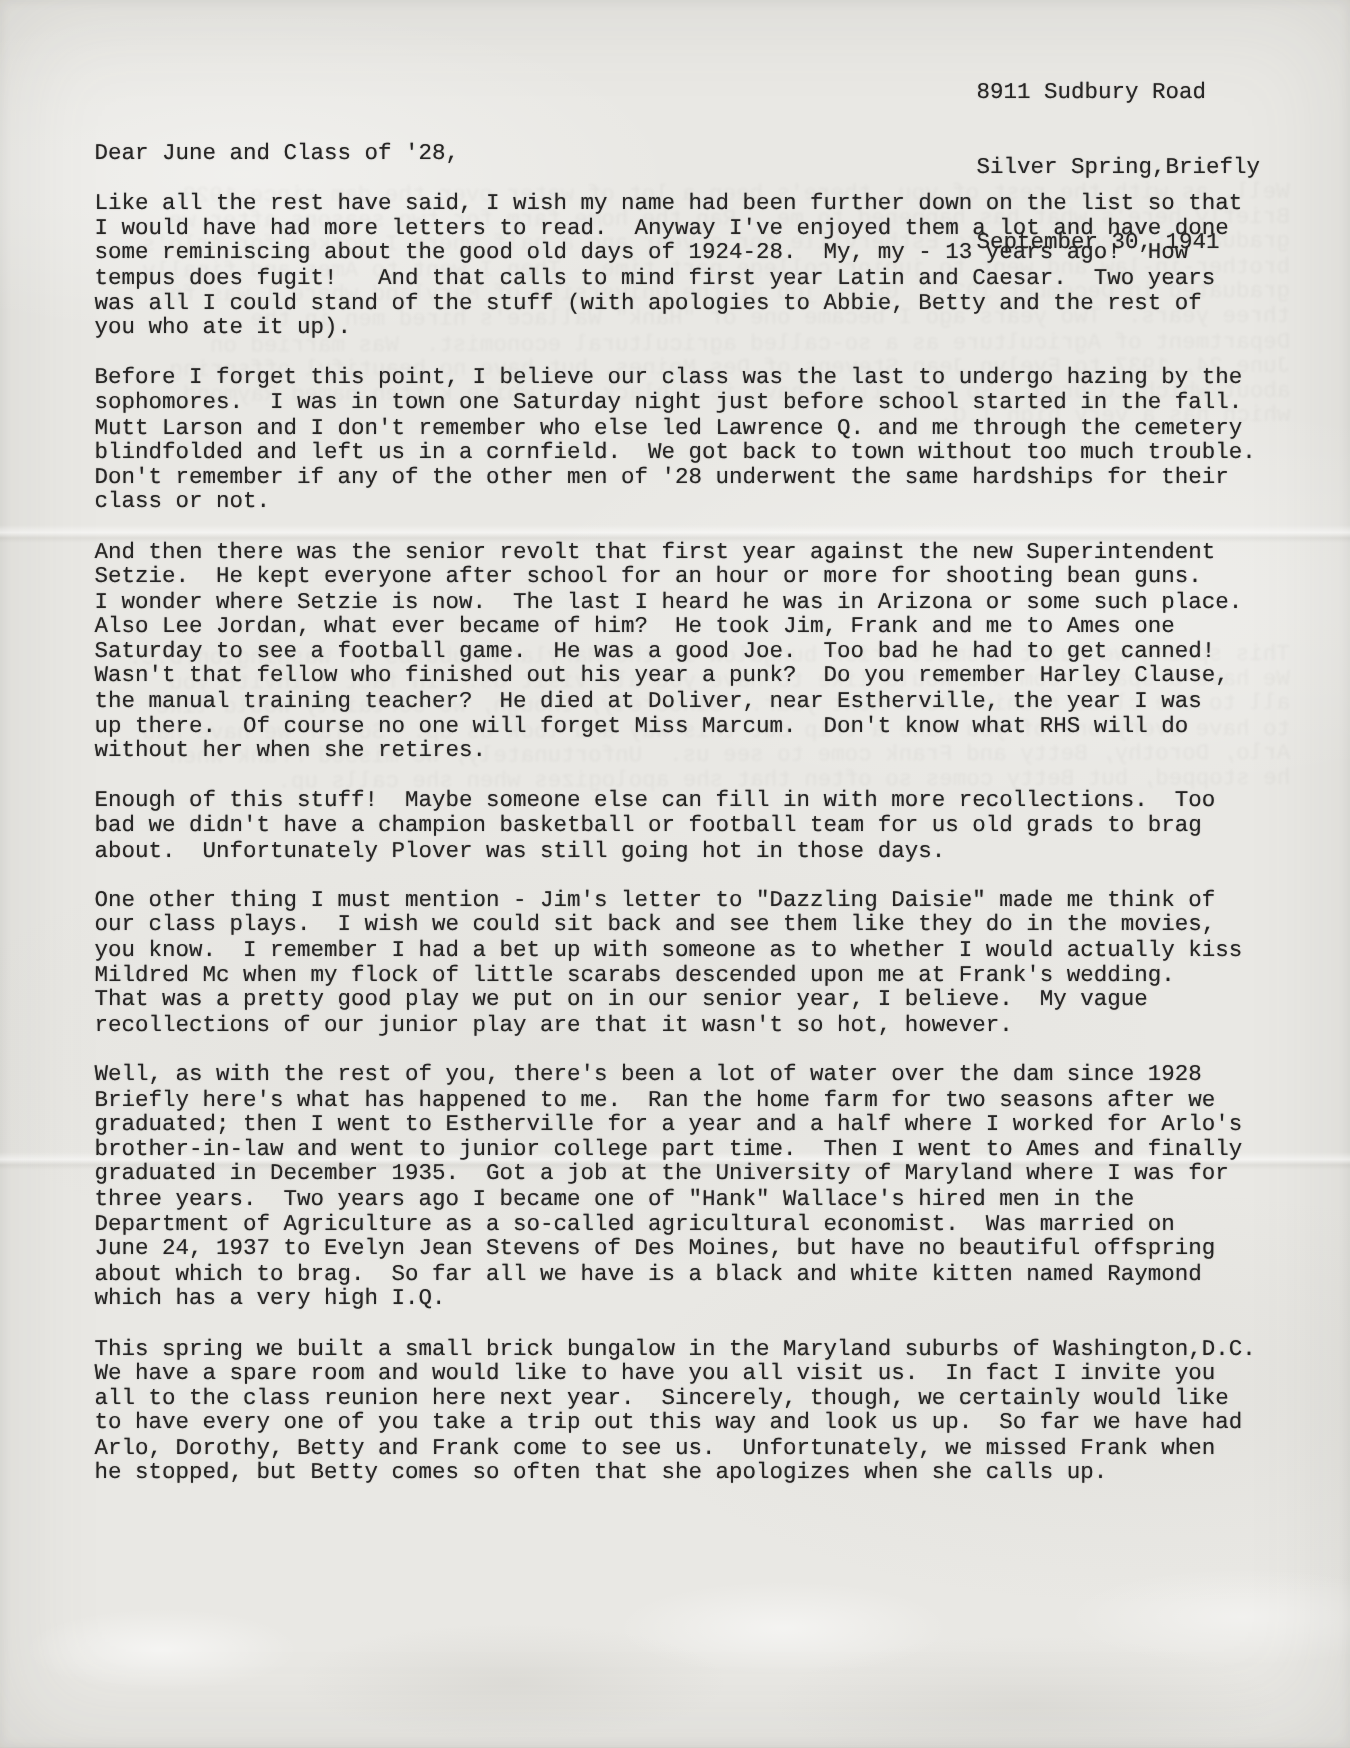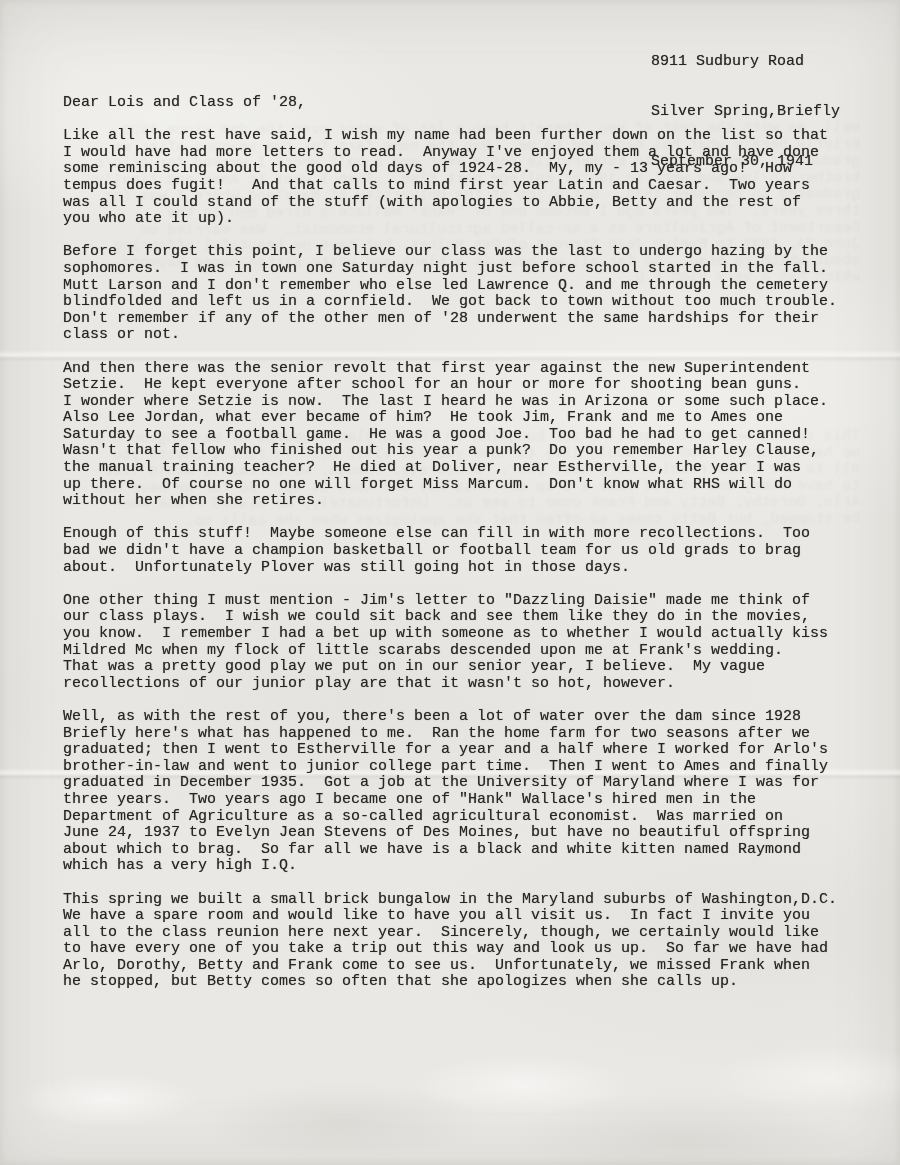--- a/index.html
+++ b/index.html
@@ -125,21 +125,21 @@
   <div class="crease crease-2"></div>
   <div class="wrinkles"></div>
 
   <div class="address-block">
     <div>8911 Sudbury Road</div>
     <div>Silver Spring,Briefly</div>
     <div>September 30, 1941</div>
   </div>
 
   <div class="letter-body">
-    <div class="salutation">Dear Lois and Class of '28,</div>
+    <div class="salutation">Dear June and Class of '28,</div>
     <p class="para">Like all the rest have said, I wish my name had been further down on the list so that
 I would have had more letters to read.  Anyway I've enjoyed them a lot and have done
 some reminiscing about the good old days of 1924-28.  My, my - 13 years ago!  How
 tempus does fugit!   And that calls to mind first year Latin and Caesar.  Two years
 was all I could stand of the stuff (with apologies to Abbie, Betty and the rest of
 you who ate it up).</p>
     <p class="para">Before I forget this point, I believe our class was the last to undergo hazing by the
 sophomores.  I was in town one Saturday night just before school started in the fall.
 Mutt Larson and I don't remember who else led Lawrence Q. and me through the cemetery
 blindfolded and left us in a cornfield.  We got back to town without too much trouble.

